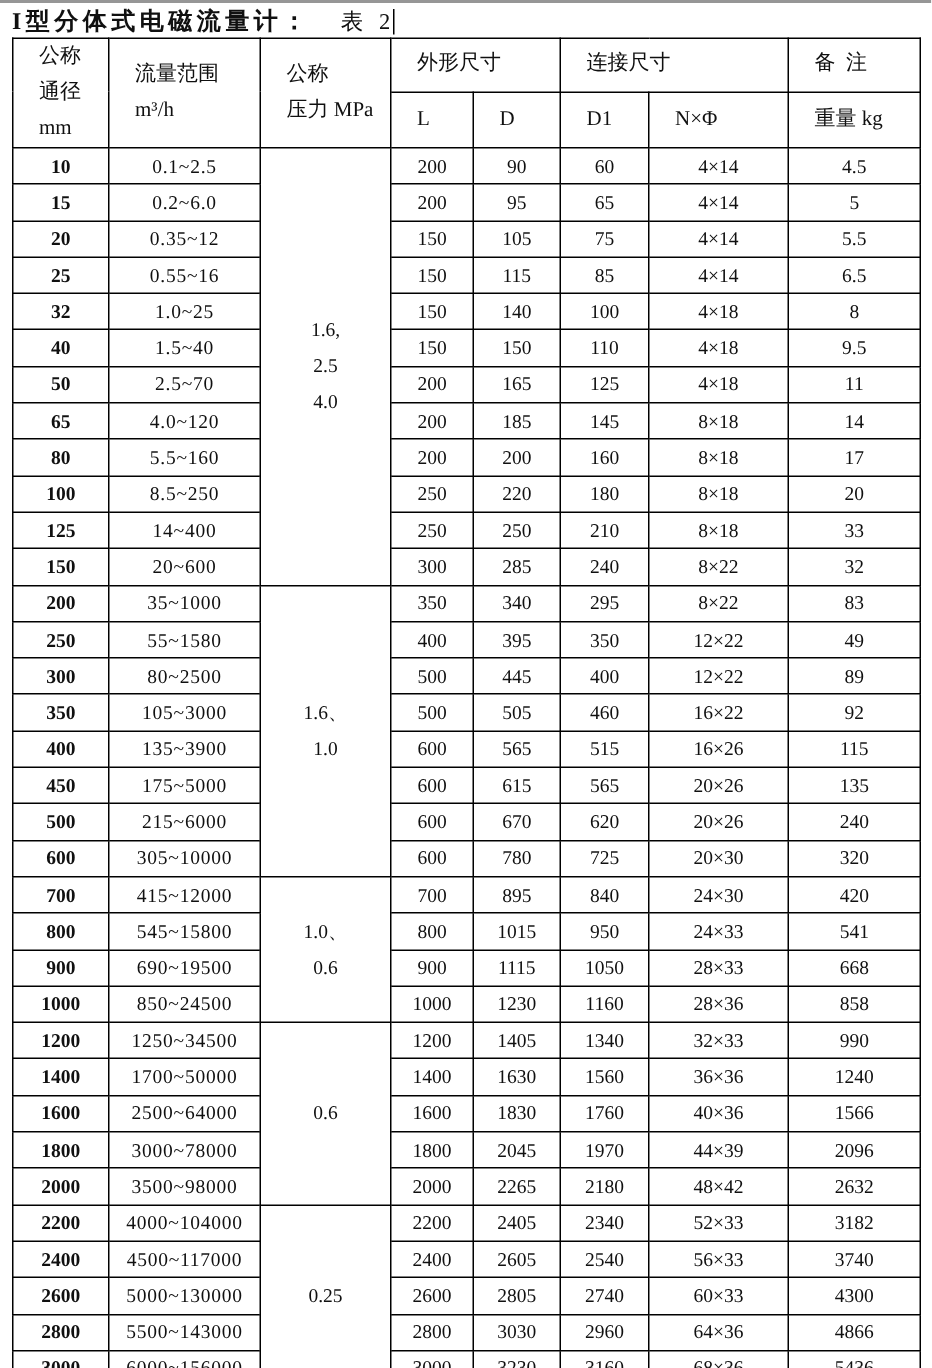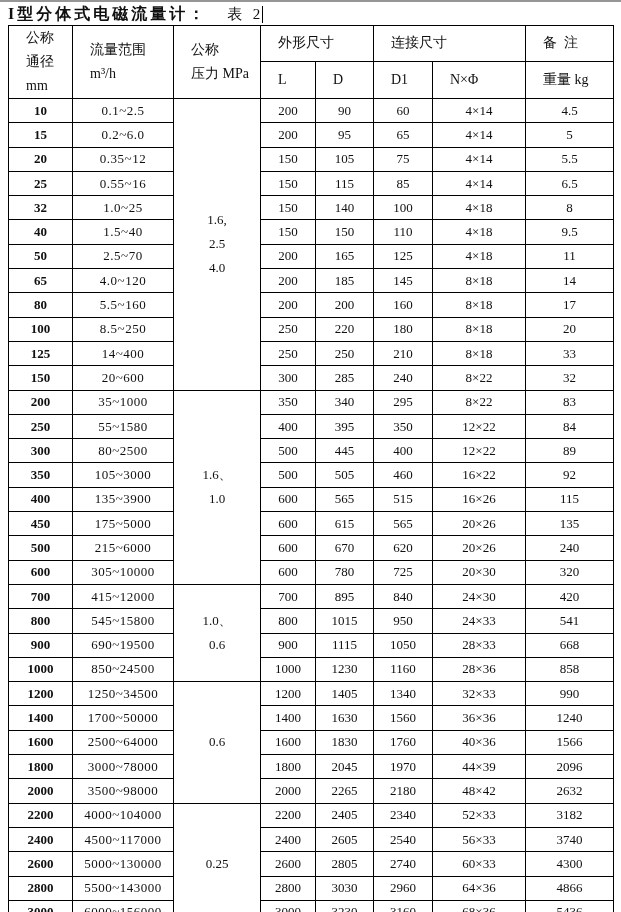--- a/index.html
+++ b/index.html
@@ -213,21 +213,21 @@
           <td class="c-num">8×22</td>
           <td class="c-wt">83</td>
         </tr>
         <tr>
           <td class="c-dn">250</td>
           <td class="c-flow">55~1580</td>
           <td class="c-num">400</td>
           <td class="c-num">395</td>
           <td class="c-num">350</td>
           <td class="c-num">12×22</td>
-          <td class="c-wt">84</td>
+          <td class="c-wt">49</td>
         </tr>
         <tr>
           <td class="c-dn">300</td>
           <td class="c-flow">80~2500</td>
           <td class="c-num">500</td>
           <td class="c-num">445</td>
           <td class="c-num">400</td>
           <td class="c-num">12×22</td>
           <td class="c-wt">89</td>
         </tr>

